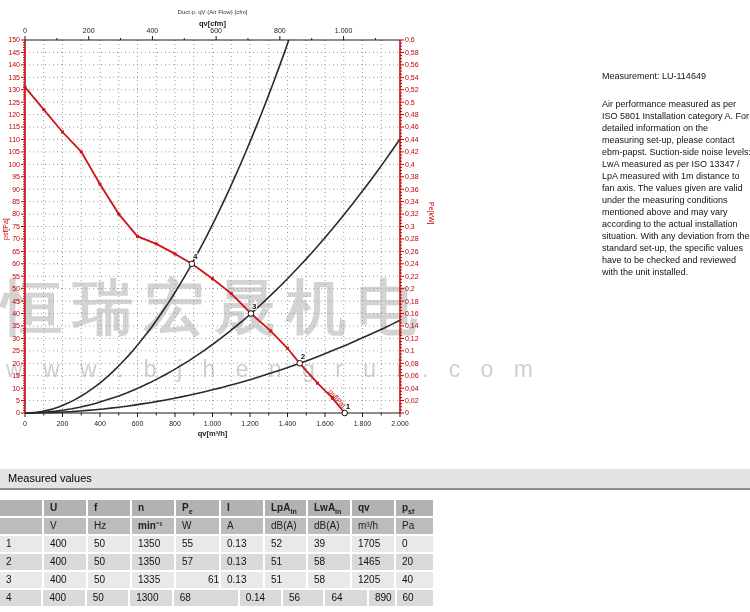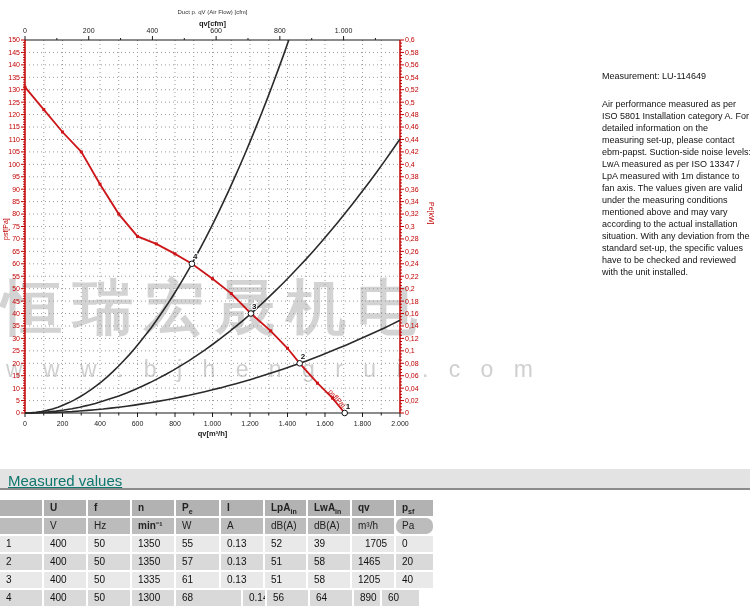--- a/index.html
+++ b/index.html
@@ -36,21 +36,21 @@
   }
   
   #note{position:absolute;left:602px;top:70px;width:150px;font-size:9px;line-height:12px;color:#111;}
   #note-title{margin-bottom:16px;}
   #note-body{white-space:pre-line;}
   
   #mv-band{
     position:absolute;left:0;top:469px;width:750px;height:21px;
     background:#e3e3e3;border-bottom:2px solid #8c8c8c;box-sizing:border-box;
   }
-  #mv-title{position:absolute;left:8px;top:3px;font-size:15px;color:#0f766e;text-decoration:underline;}
+  #mv-title{position:absolute;left:8px;top:3px;font-size:11px;color:#000000;}
   #mv-table{position:absolute;left:0;top:500px;width:433px;z-index:2;}
   .mv-row{display:flex;height:16px;margin-bottom:2px;align-items:stretch;}
   .mv-cell{
     box-sizing:border-box;border-right:2px solid #fff;
     font-size:10px;line-height:16px;padding-left:6px;white-space:nowrap;overflow:hidden;
   }
   .mv-cell:last-child{border-right:none;}
   .hdr .mv-cell{background:#b2b2b2;font-weight:bold;color:#222;}
   .unit .mv-cell{background:#bcbcbc;color:#222;}
   .odd .mv-cell{background:#e9e9e9;}
@@ -563,63 +563,63 @@
     <div class="mv-row unit">
       <div class="mv-cell" style="width: 44px;"></div>
       <div class="mv-cell" style="width: 44px;">V</div>
       <div class="mv-cell" style="width: 44px;">Hz</div>
       <div class="mv-cell" style="width: 44px; font-weight: bold;">min⁻¹</div>
       <div class="mv-cell" style="width: 45px;">W</div>
       <div class="mv-cell" style="width: 44px;">A</div>
       <div class="mv-cell" style="width: 43px;">dB(A)</div>
       <div class="mv-cell" style="width: 44px;">dB(A)</div>
       <div class="mv-cell" style="width: 44px;">m³/h</div>
-      <div class="mv-cell" style="width: 37px; border-radius: 7px;">Pa</div>
+      <div class="mv-cell" style="width: 37px;">Pa</div>
     </div>
     <div class="mv-row odd">
       <div class="mv-cell" style="width: 44px;">1</div>
       <div class="mv-cell" style="width: 44px;">400</div>
       <div class="mv-cell" style="width: 44px;">50</div>
       <div class="mv-cell" style="width: 44px;">1350</div>
       <div class="mv-cell" style="width: 45px;">55</div>
       <div class="mv-cell" style="width: 44px;">0.13</div>
       <div class="mv-cell" style="width: 43px;">52</div>
       <div class="mv-cell" style="width: 44px;">39</div>
-      <div class="mv-cell" style="width: 44px; text-align: center;">1705</div>
+      <div class="mv-cell" style="width: 44px;">1705</div>
       <div class="mv-cell" style="width: 37px;">0</div>
     </div>
     <div class="mv-row even">
       <div class="mv-cell" style="width: 44px;">2</div>
       <div class="mv-cell" style="width: 44px;">400</div>
       <div class="mv-cell" style="width: 44px;">50</div>
       <div class="mv-cell" style="width: 44px;">1350</div>
       <div class="mv-cell" style="width: 45px;">57</div>
       <div class="mv-cell" style="width: 44px;">0.13</div>
       <div class="mv-cell" style="width: 43px;">51</div>
       <div class="mv-cell" style="width: 44px;">58</div>
       <div class="mv-cell" style="width: 44px;">1465</div>
       <div class="mv-cell" style="width: 37px;">20</div>
     </div>
     <div class="mv-row odd">
       <div class="mv-cell" style="width: 44px;">3</div>
       <div class="mv-cell" style="width: 44px;">400</div>
       <div class="mv-cell" style="width: 44px;">50</div>
       <div class="mv-cell" style="width: 44px;">1335</div>
-      <div class="mv-cell" style="width: 45px;">61</div>
+      <div class="mv-cell" style="width: 45px; text-align: right;">61</div>
       <div class="mv-cell" style="width: 44px;">0.13</div>
       <div class="mv-cell" style="width: 43px;">51</div>
       <div class="mv-cell" style="width: 44px;">58</div>
       <div class="mv-cell" style="width: 44px;">1205</div>
       <div class="mv-cell" style="width: 37px;">40</div>
     </div>
     <div class="mv-row even">
       <div class="mv-cell" style="width: 44px;">4</div>
       <div class="mv-cell" style="width: 44px;">400</div>
       <div class="mv-cell" style="width: 44px;">50</div>
       <div class="mv-cell" style="width: 44px;">1300</div>
       <div class="mv-cell" style="width: 67px;">68</div>
-      <div class="mv-cell" style="width: 24px;">0.14</div>
+      <div class="mv-cell" style="width: 44px;">0.14</div>
       <div class="mv-cell" style="width: 43px;">56</div>
       <div class="mv-cell" style="width: 44px;">64</div>
       <div class="mv-cell" style="width: 28px;">890</div>
       <div class="mv-cell" style="width: 37px;">60</div>
     </div>
   </div>
 
 </body></html>

